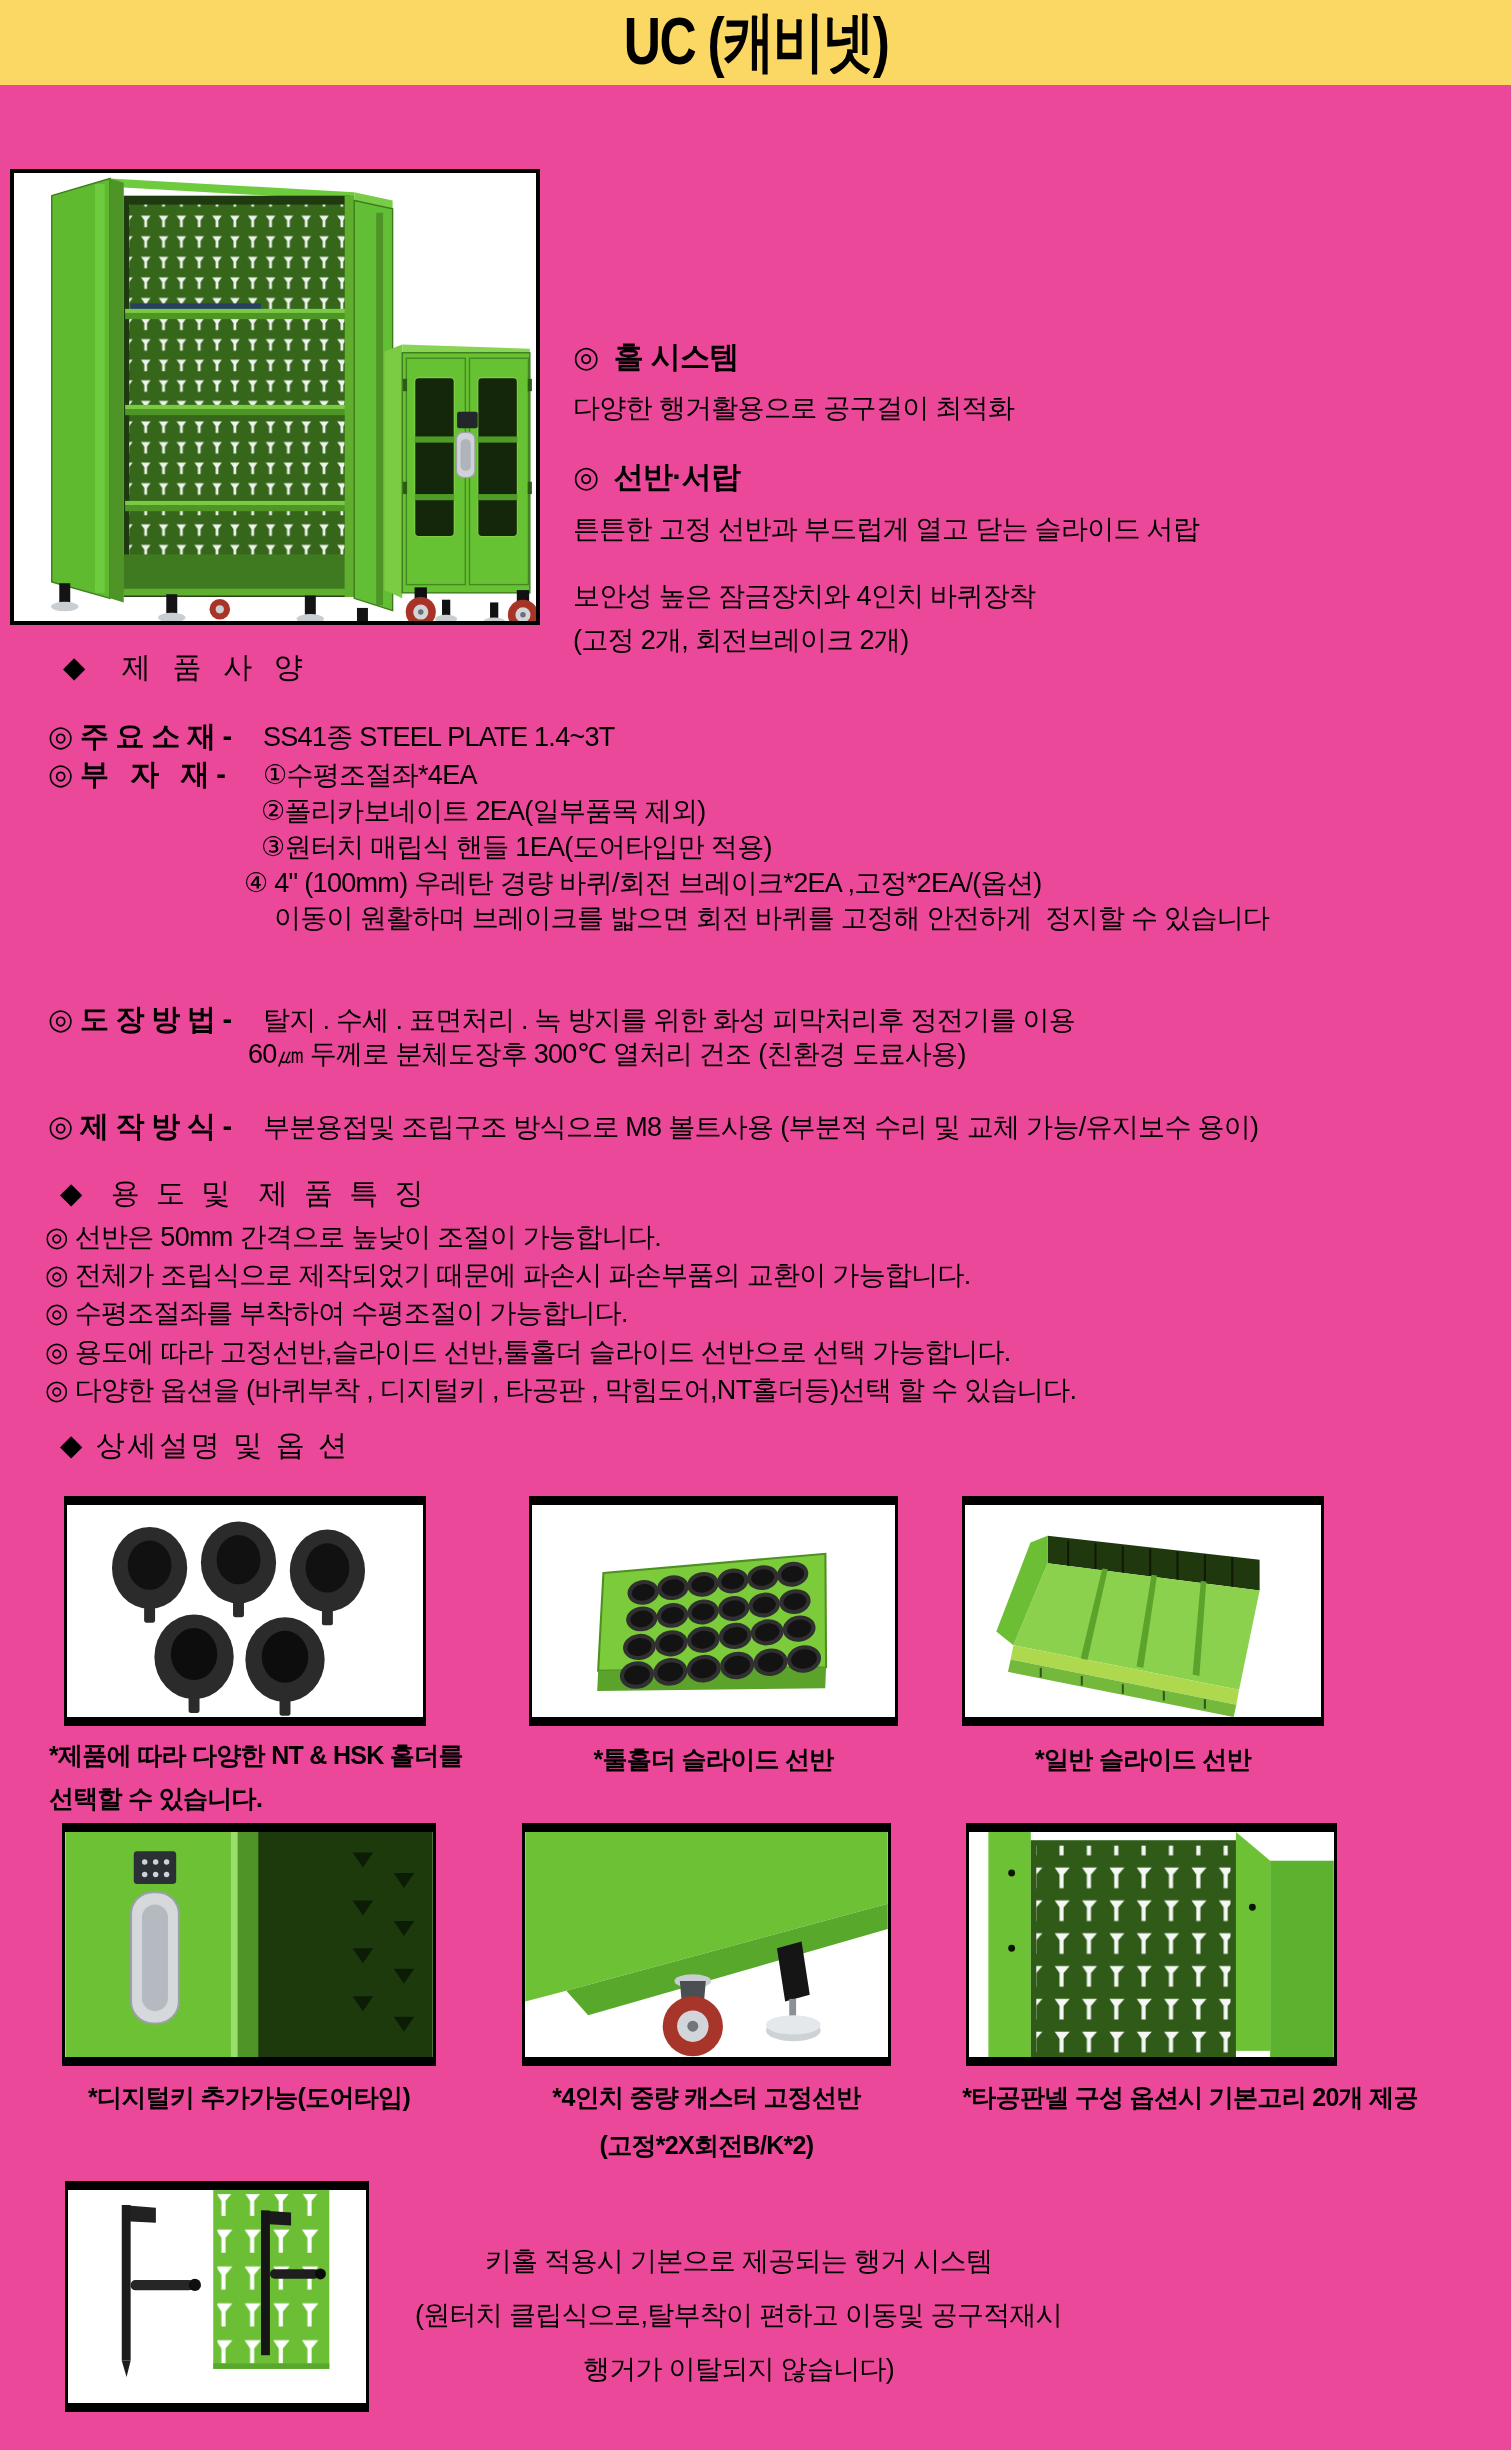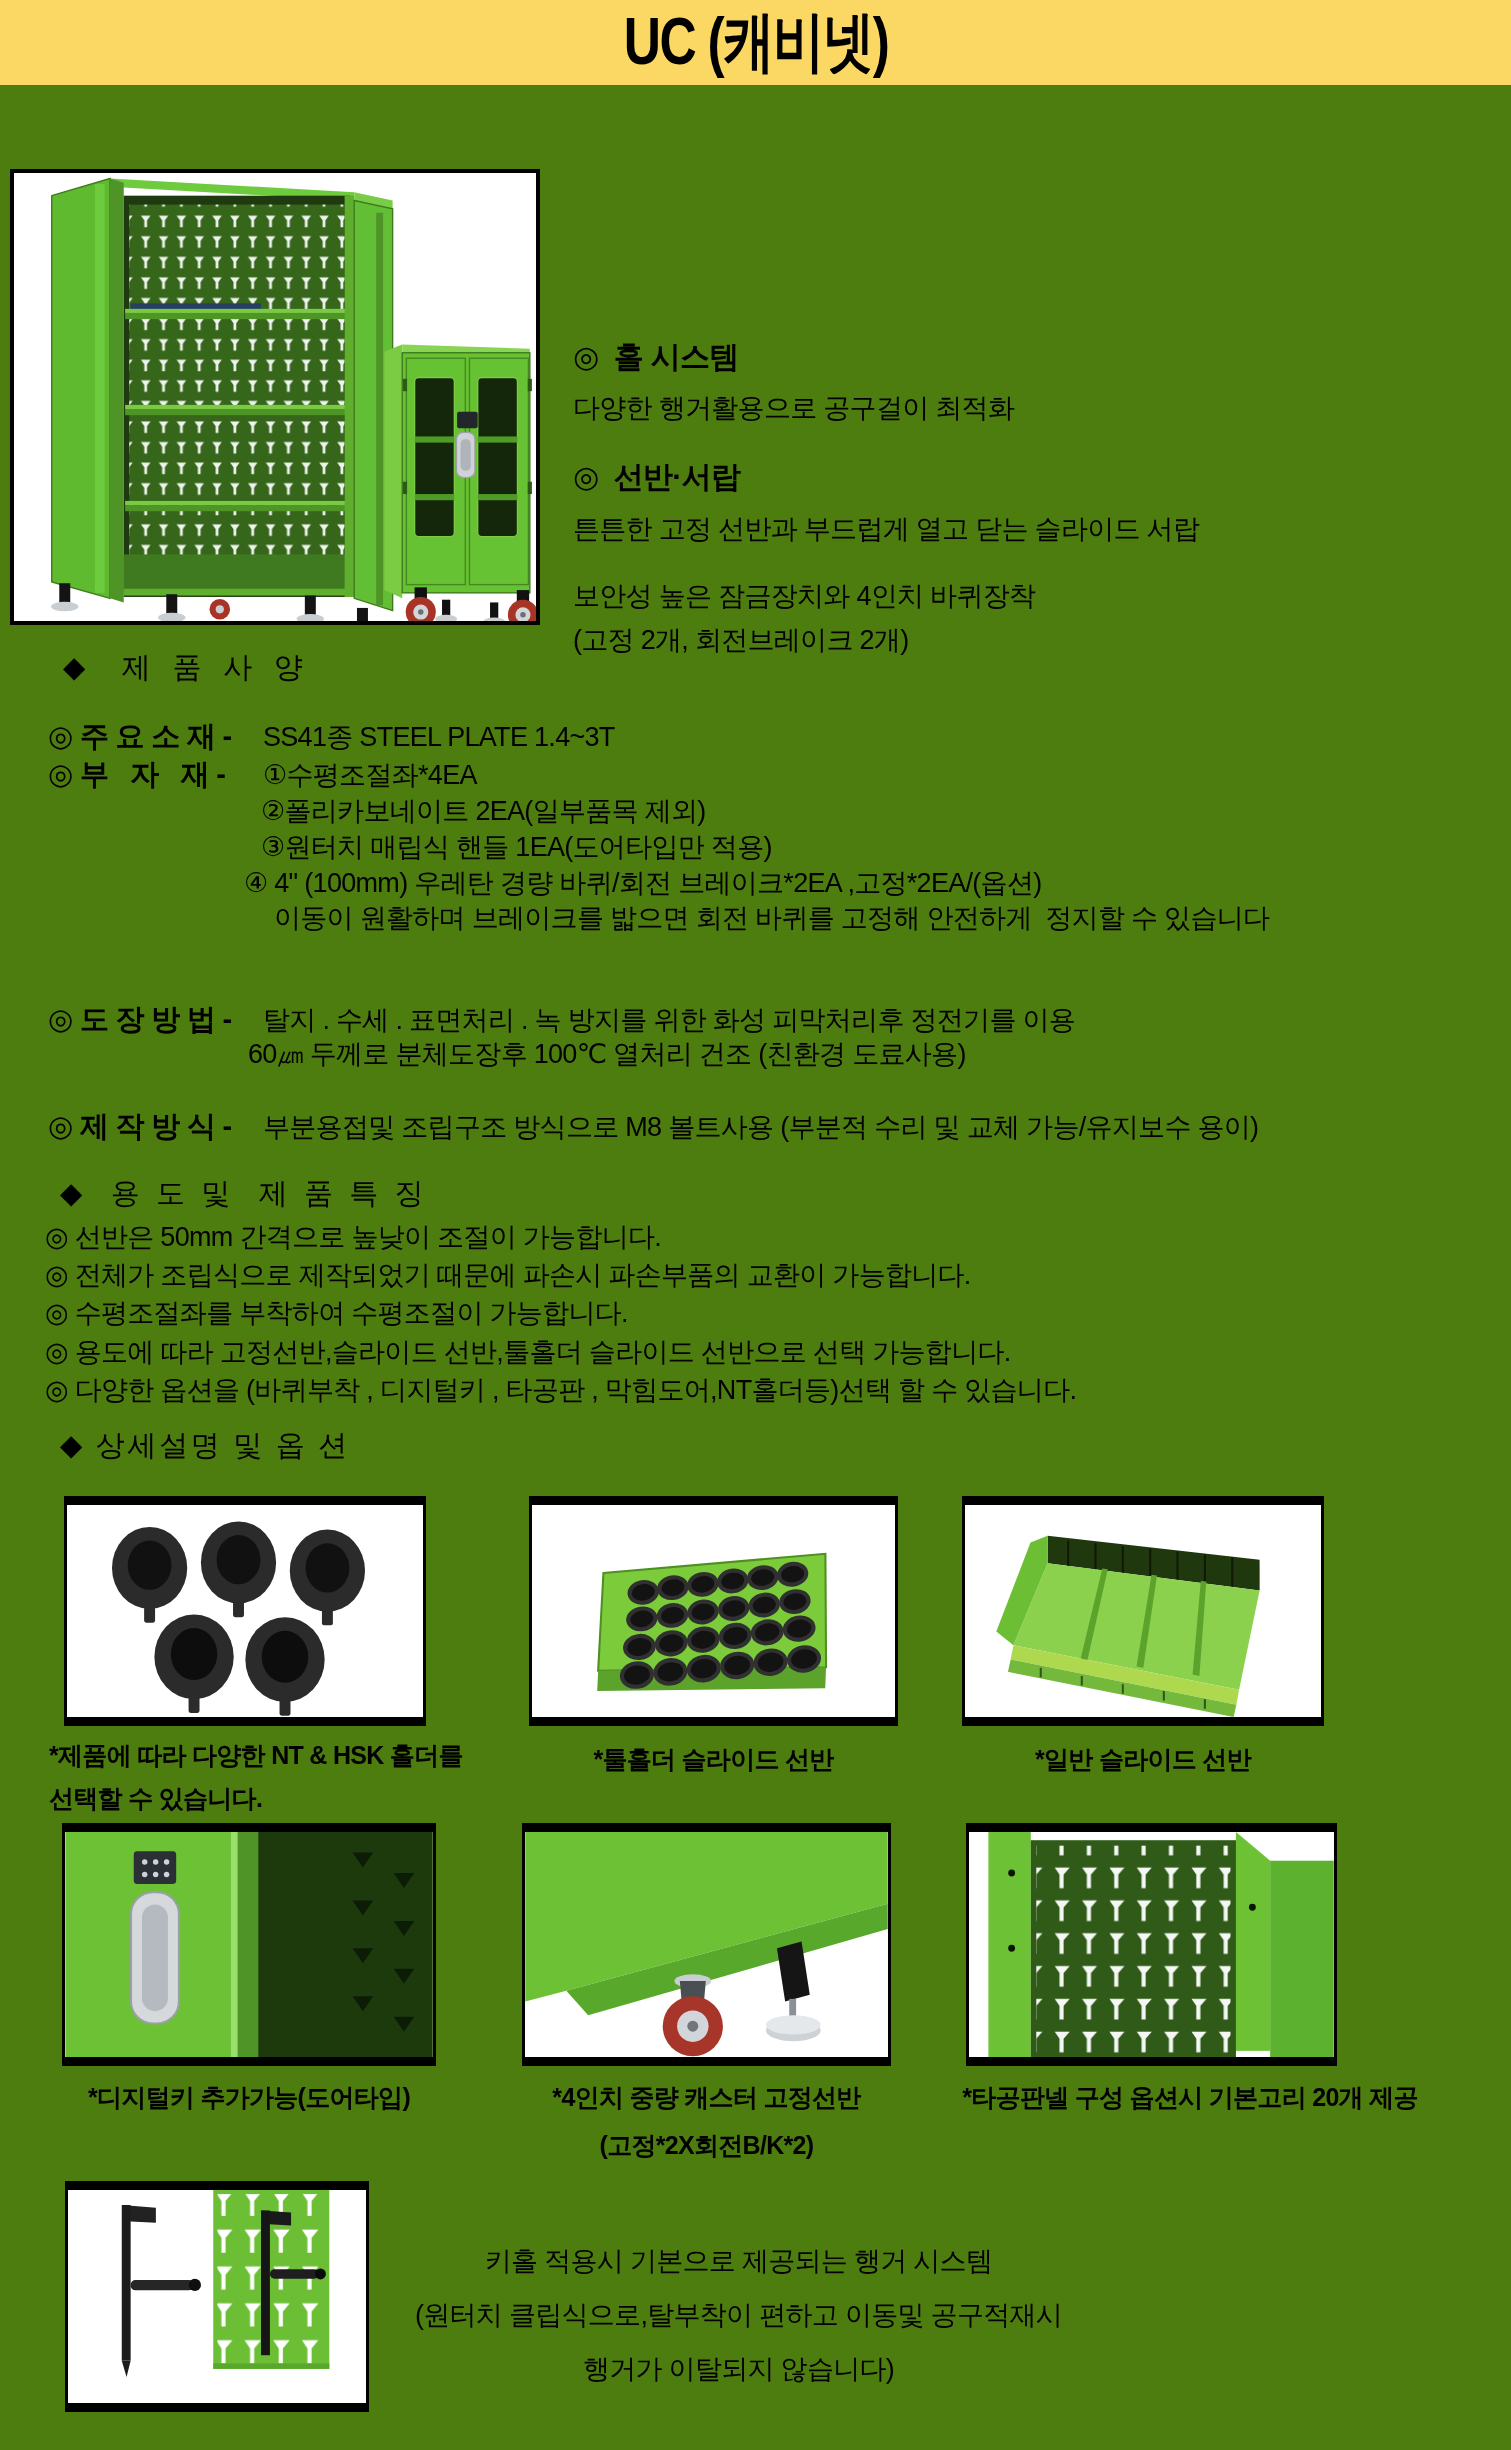--- a/index.html
+++ b/index.html
@@ -1,20 +1,20 @@
 <!DOCTYPE html>
 <html style="font-size:11px"><head>
 <meta charset="utf-8">
 <style>
   :root{ --yellow:#FBD763; --green:#66BE34; --green-lt:#7CCB43; --green-ltr:#8AD455;
          --green-dk:#4E9427; --green-deep:#2F5A17; --green-int:#1D360D; --red:#A93327;
          --silver:#CDD2D6; --silver-md:#AEB4BA; }
   *{box-sizing:border-box}
   body{margin:0;background:#fff}
-  .page{position:relative;width:1512px;height:2450px;background:#4d7c0f;overflow:hidden;
+  .page{position:relative;width:1512px;height:2450px;background:#ec4899;overflow:hidden;
         font-family:"Liberation Sans","DejaVu Sans",sans-serif;color:#000}
   .abs{position:absolute}
   .nw{white-space:pre}
   .banner{left:0;top:0;width:1512px;height:85px;background:var(--yellow)}
   .title{margin:0;text-align:center;font-size:66px;font-weight:800;line-height:83px;
          letter-spacing:-2.1px;transform:scaleX(.78)}
   .photo-frame{margin:0;background:#fff;border:4.8px solid #000}
   .photo-frame svg,.opt-box svg{display:block;width:100%;height:100%}
   .opt-box{margin:0;background:#fff;border:3.4px solid #000;border-top-width:9px;border-bottom-width:9px}
   .feat{margin-bottom:31px}
@@ -146,21 +146,21 @@
   </div>
   <div class="abs spec-val nw" style="left:261px;top:793px">②폴리카보네이트 2EA(일부품목 제외)</div>
   <div class="abs spec-val nw" style="left:261px;top:829px">③원터치 매립식 핸들 1EA(도어타입만 적용)</div>
   <div class="abs spec-val nw" style="left:244px;top:865px">④ 4" (100mm) 우레탄 경량 바퀴/회전 브레이크*2EA ,고정*2EA/(옵션)</div>
   <div class="abs spec-val nw" style="left:274px;top:900px">이동이 원활하며 브레이크를 밟으면 회전 바퀴를 고정해 안전하게  정지할 수 있습니다</div>
 
   <div class="abs" style="left:48px;top:1000px">
     <span class="spec-label nw">◎ 도 장 방 법 -</span><span class="spec-val nw">탈지 . 수세 . 표면처리 . 녹 방지를 위한 화성 피막처리후 정전기를 이용</span>
   </div>
   <div class="abs" style="left:248px;top:1036px">
-    <span class="spec-val nw">60㎛ 두께로 분체도장후 100℃ 열처리 건조 </span><span class="spec-val nw bold">(친환경 도료사용)</span>
+    <span class="spec-val nw">60㎛ 두께로 분체도장후 300℃ 열처리 건조 </span><span class="spec-val nw bold">(친환경 도료사용)</span>
   </div>
   <div class="abs" style="left:48px;top:1107px">
     <span class="spec-label nw">◎ 제 작 방 식 -</span><span class="spec-val nw">부분용접및 조립구조 방식으로 M8 볼트사용 (부분적 수리 및 교체 가능/유지보수 용이)</span>
   </div>
 
   <div class="abs spec-title nw" style="left:60px;top:1174px;letter-spacing:4.1px">◆  용 도 및  제 품 특 징</div>
   <div class="abs bullet nw" style="left:45px;top:1219px">◎ 선반은 50mm 간격으로 높낮이 조절이 가능합니다.</div>
   <div class="abs bullet nw" style="left:45px;top:1257px">◎ 전체가 조립식으로 제작되었기 때문에 파손시 파손부품의 교환이 가능합니다.</div>
   <div class="abs bullet nw" style="left:45px;top:1295px">◎ 수평조절좌를 부착하여 수평조절이 가능합니다.</div>
   <div class="abs bullet nw" style="left:45px;top:1334px">◎ 용도에 따라 고정선반,슬라이드 선반,툴홀더 슬라이드 선반으로 선택 가능합니다.</div>

